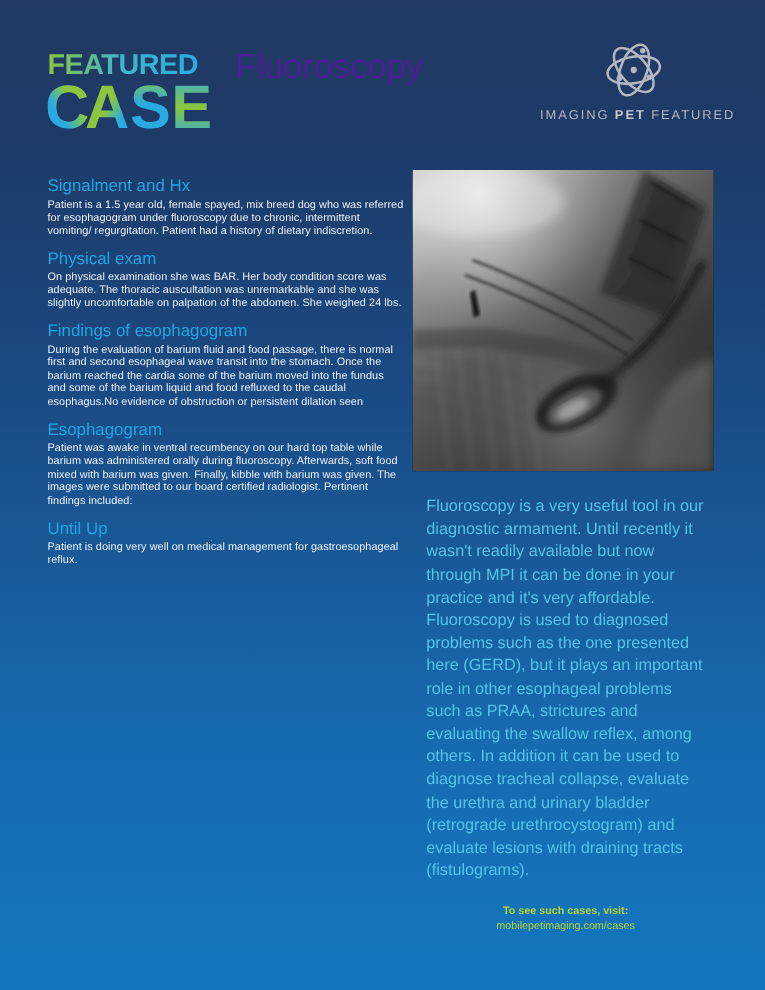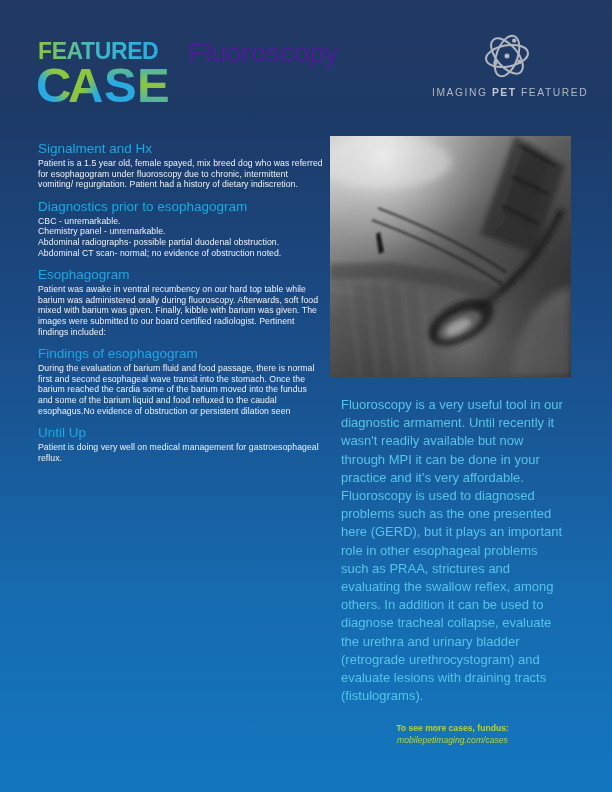--- a/index.html
+++ b/index.html
@@ -51,21 +51,21 @@
 
   
   .right-col{
     position:absolute;left:341px;top:396px;width:222px;
     color:#56c4e8;font-size:13px;line-height:18.2px;font-weight:400;
   }
 
   
   .footer{position:absolute;left:330px;top:722px;width:245px;text-align:center;}
   .footer .f1{color:#b5d334;font-size:8.6px;font-weight:700;line-height:12px;}
-  .footer .f2{color:#b5d334;font-size:8.6px;font-style:italic;line-height:12px;}
+  .footer .f2{color:#b5d334;font-size:8.6px;line-height:12px;}
 </style>
 </head>
 <body>
 
 <div class="page">
 
   <div class="header">
 
     <div class="fc-logo">
       <svg width="132" height="70" viewBox="0 0 132 70" xmlns="http://www.w3.org/2000/svg">
@@ -132,33 +132,30 @@
       <div class="mpi-word"><span>IMAGING </span><b>PET</b><span> FEATURED</span></div>
     </div>
   </div>
 
   <div class="left-col">
     <div class="sec">
       <h2>Signalment and Hx</h2>
       <p>Patient is a 1.5 year old, female spayed, mix breed dog who was referred for esophagogram under fluoroscopy due to chronic, intermittent vomiting/ regurgitation. Patient had a history of dietary indiscretion.</p>
     </div>
     <div class="sec">
-      <h2>Diagnostics prior to esophagogram</h2>
-      <p style="white-space:pre-line">CBC - unremarkable.
-Chemistry panel - unremarkable.
-Abdominal radiographs- possible partial duodenal obstruction.
-Abdominal CT scan- normal; no evidence of obstruction noted.</p>
+      <h2>Physical exam</h2>
+      <p>On physical examination she was BAR. Her body condition score was adequate.  The thoracic auscultation was unremarkable and she was slightly uncomfortable on palpation of the abdomen. She weighed 24 lbs.</p>
+    </div>
+    <div class="sec">
+      <h2>Findings of esophagogram</h2>
+      <p>During the evaluation of barium fluid and food passage, there is normal first and second esophageal wave transit into the stomach. Once the barium reached the cardia some of the barium moved into the fundus and some of the barium liquid and food refluxed to the caudal esophagus.No evidence of obstruction or persistent dilation seen</p>
     </div>
     <div class="sec">
       <h2>Esophagogram</h2>
       <p>Patient was awake in ventral recumbency on our hard top table while barium was administered orally during fluoroscopy. Afterwards, soft food mixed with barium was given. Finally, kibble with barium was given. The images were submitted to our board certified radiologist. Pertinent findings included:</p>
-    </div>
-    <div class="sec">
-      <h2>Findings of esophagogram</h2>
-      <p>During the evaluation of barium fluid and food passage, there is normal first and second esophageal wave transit into the stomach. Once the barium reached the cardia some of the barium moved into the fundus and some of the barium liquid and food refluxed to the caudal esophagus.No evidence of obstruction or persistent dilation seen</p>
     </div>
     <div class="sec">
     </div>
     <div class="sec">
       <h2>Until Up</h2>
       <p>Patient is doing very well on medical management for gastroesophageal reflux.</p>
     </div>
   </div>
 
   <div class="fluoro">
@@ -257,17 +254,17 @@
         <ellipse cx="52" cy="26" rx="70" ry="26" fill="#e6e6e6"></ellipse>
       </g>
 
       <rect width="241" height="241" fill="none"></rect>
     </svg>
   </div>
 
   <div class="right-col">Fluoroscopy is a very useful tool in our diagnostic armament. Until recently it wasn't readily available but now through MPI it can be done in your practice and it's very affordable. Fluoroscopy is used to diagnosed problems such as the one presented here (GERD), but it plays an important role in other esophageal problems such as PRAA, strictures and evaluating the swallow reflex, among others. In addition it can be used to diagnose tracheal collapse, evaluate the urethra and urinary bladder (retrograde urethrocystogram) and evaluate lesions with draining tracts (fistulograms).</div>
 
   <div class="footer">
-    <div class="f1">To see more cases, fundus:</div>
+    <div class="f1">To see such cases, visit:</div>
     <div class="f2">mobilepetimaging.com/cases</div>
   </div>
 
 </div>
 
 </body></html>

